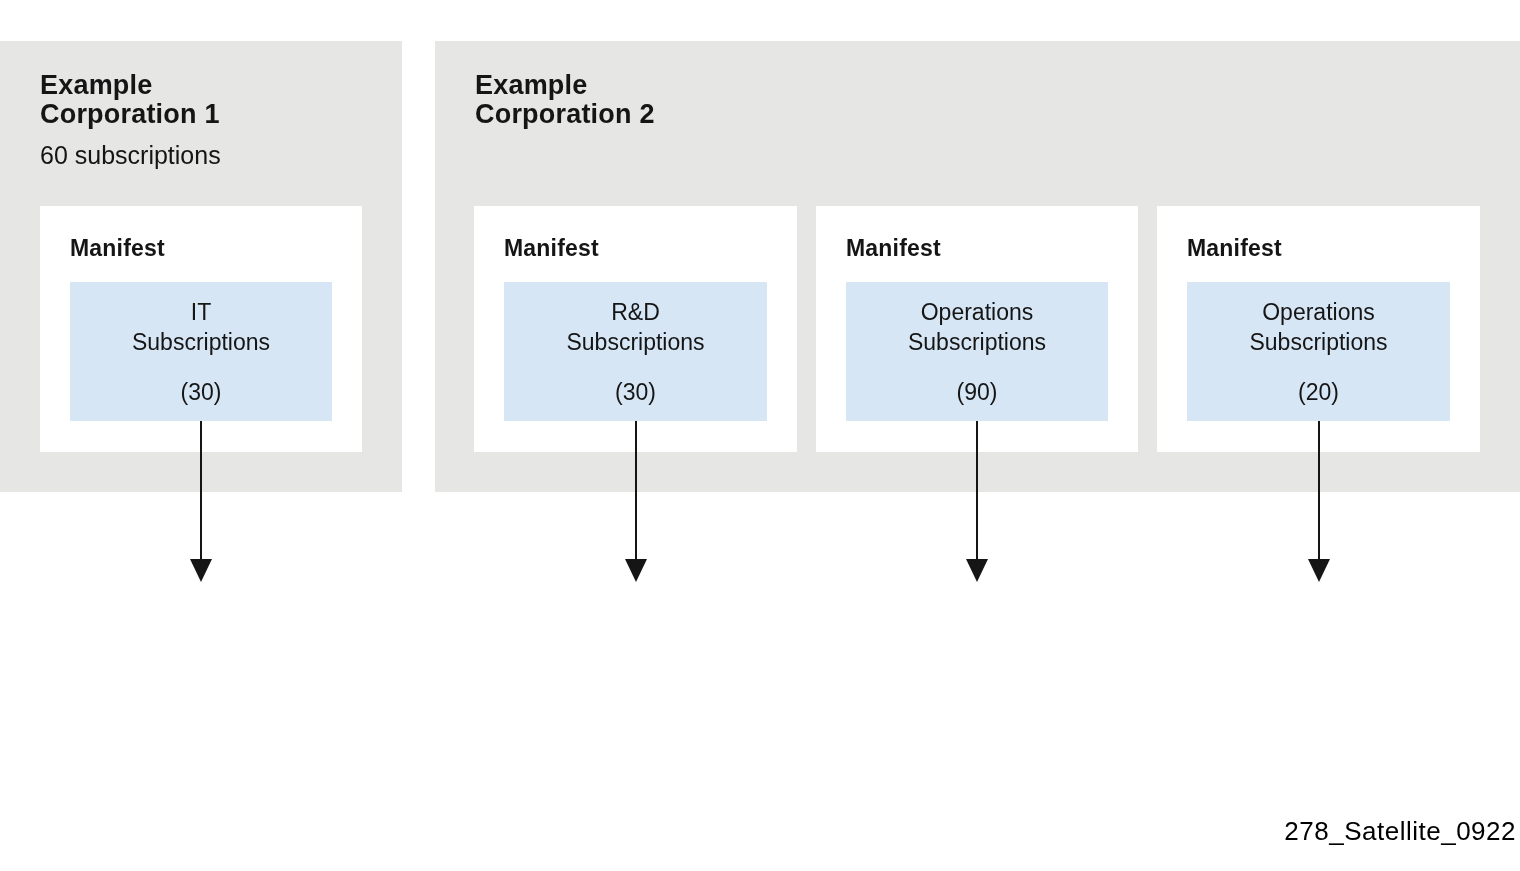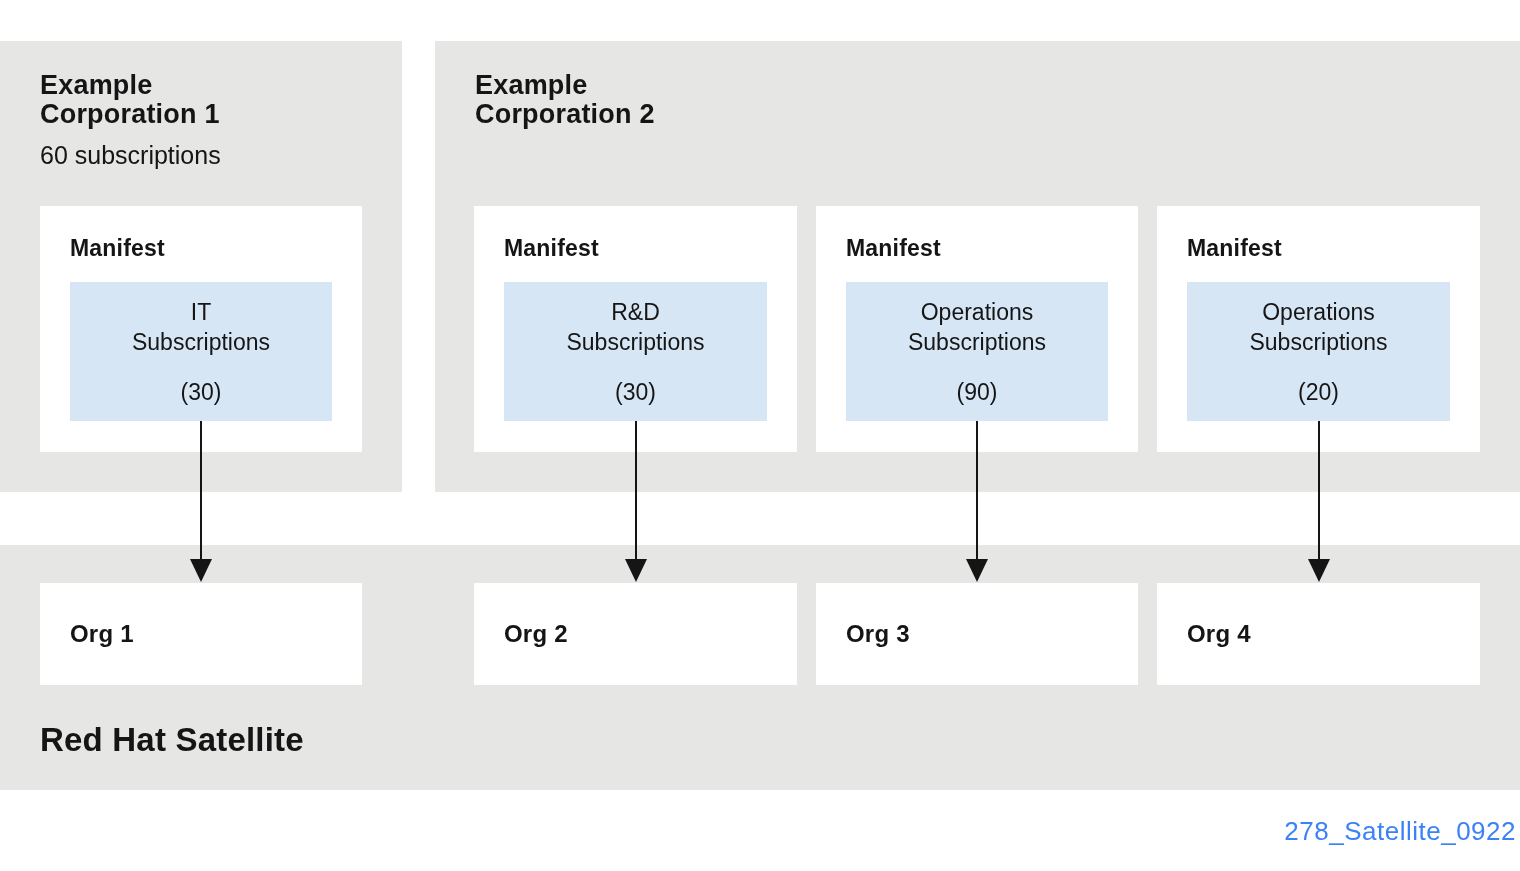--- a/index.html
+++ b/index.html
@@ -148,21 +148,21 @@
     font-weight: bold;
     letter-spacing: 0.2px;
   }
 
   
   .watermark {
     position: absolute;
     right: 4px;
     top: 816px;
     font-size: 26px;
-    color: #3b82f6;
+    color: #000000;
     letter-spacing: 0.5px;
   }
 </style>
 </head>
 <body>
 
 <div class="canvas">
 
   <div class="corp-panel corp1">
     <div class="corp-title">Example Corporation 1</div>
@@ -219,31 +219,16 @@
   </div>
   <div class="arrow a3">
     <div class="arrow-line"></div>
     <div class="arrow-head"></div>
   </div>
   <div class="arrow a4">
     <div class="arrow-line"></div>
     <div class="arrow-head"></div>
   </div>
 
-  <div class="satellite-band">
-    <div class="org-box o1">
-      <div class="org-label">Org 1</div>
-    </div>
-    <div class="org-box o2">
-      <div class="org-label">Org 2</div>
-    </div>
-    <div class="org-box o3">
-      <div class="org-label">Org 3</div>
-    </div>
-    <div class="org-box o4">
-      <div class="org-label">Org 4</div>
-    </div>
-    <div class="satellite-title">Red Hat Satellite</div>
-  </div>
 
   <div class="watermark">278_Satellite_0922</div>
 
 </div>
 
 </body></html>

